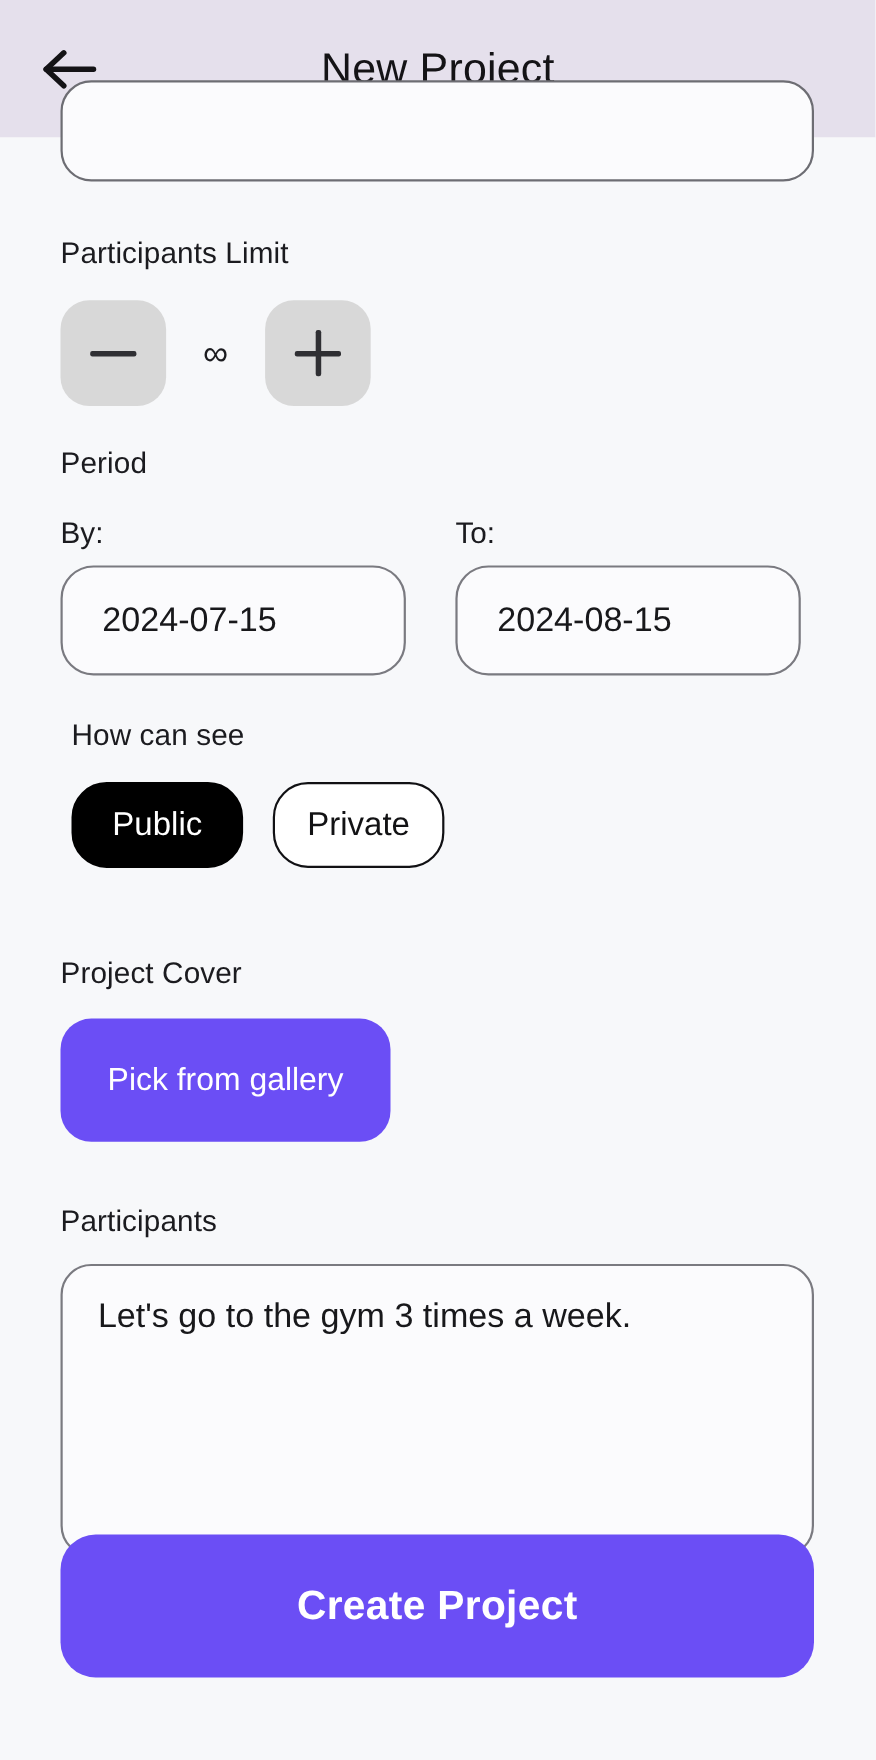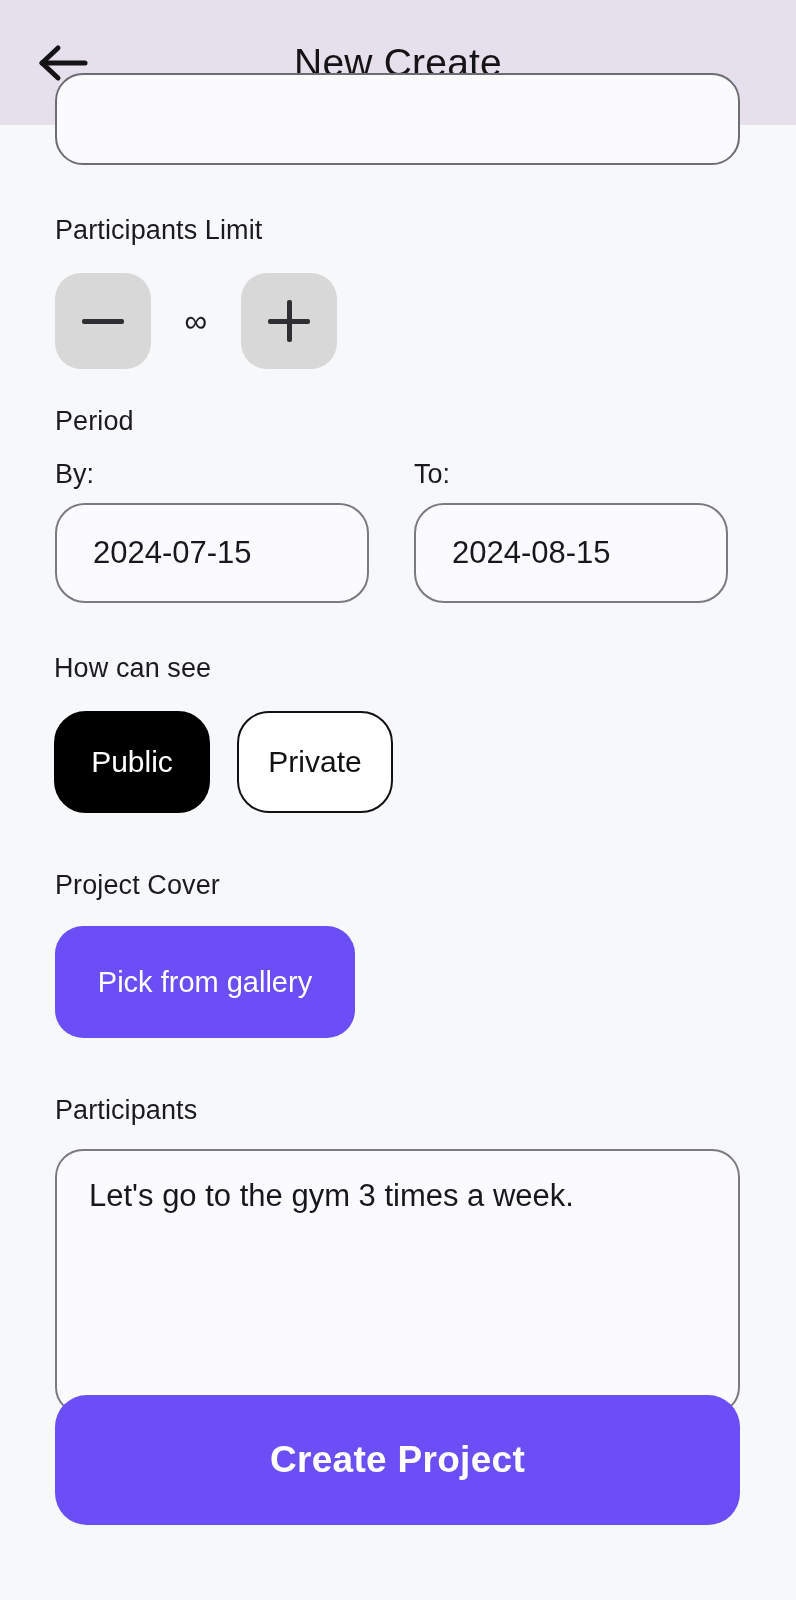--- a/index.html
+++ b/index.html
@@ -148,21 +148,21 @@
   .period-block {
     position: absolute;
     left: 55px;
     top: 281px;
     width: 685px;
   }
 
   .period-grid {
     display: flex;
     gap: 45px;
-    margin-top: 22px;
+    margin-top: 33px;
   }
 
   .period-col { width: 314px; }
 
   .sub-label {
     font-size: 27px;
     color: #1b1b1f;
     display: block;
     margin-bottom: 13px;
   }
@@ -178,33 +178,33 @@
     padding-left: 36px;
     font-size: 31px;
     color: #18181b;
     font-family: Liberation Sans, sans-serif;
     cursor: pointer;
   }
 
   
   .visibility-block {
     position: absolute;
-    left: 54px;
+    left: 65px;
     top: 528px;
   }
 
   .choice-row {
     display: flex;
     gap: 27px;
     margin-top: 27px;
   }
 
   .choice-btn {
     min-width: 156px;
-    height: 102px;
+    height: 78px;
     border-radius: 32px;
     display: flex;
     align-items: center;
     justify-content: center;
     font-size: 30px;
     cursor: pointer;
     padding: 0 28px;
     font-family: "Liberation Sans", "DejaVu Sans", sans-serif;
   }
 
@@ -292,21 +292,21 @@
 
 <div class="app-header">
   <button class="back-btn">
     <span>
       <svg width="50" height="38" viewBox="0 0 50 38" fill="none" aria-hidden="true">
         <path d="M47 19H4" stroke="#141316" stroke-width="5" stroke-linecap="round"></path>
         <path d="M20 4L4 19L20 34" stroke="#141316" stroke-width="5" stroke-linecap="round" stroke-linejoin="round"></path>
       </svg>
     </span>
   </button>
-  <div class="header-title">New Create</div>
+  <div class="header-title">New Project</div>
 </div>
 
 <div class="screen-body">
 
   <div class="clipped-field"></div>
 
   <div class="participants-block">
     <div class="section-label">Participants Limit</div>
     <div class="stepper-row">
       <button class="step-btn">

